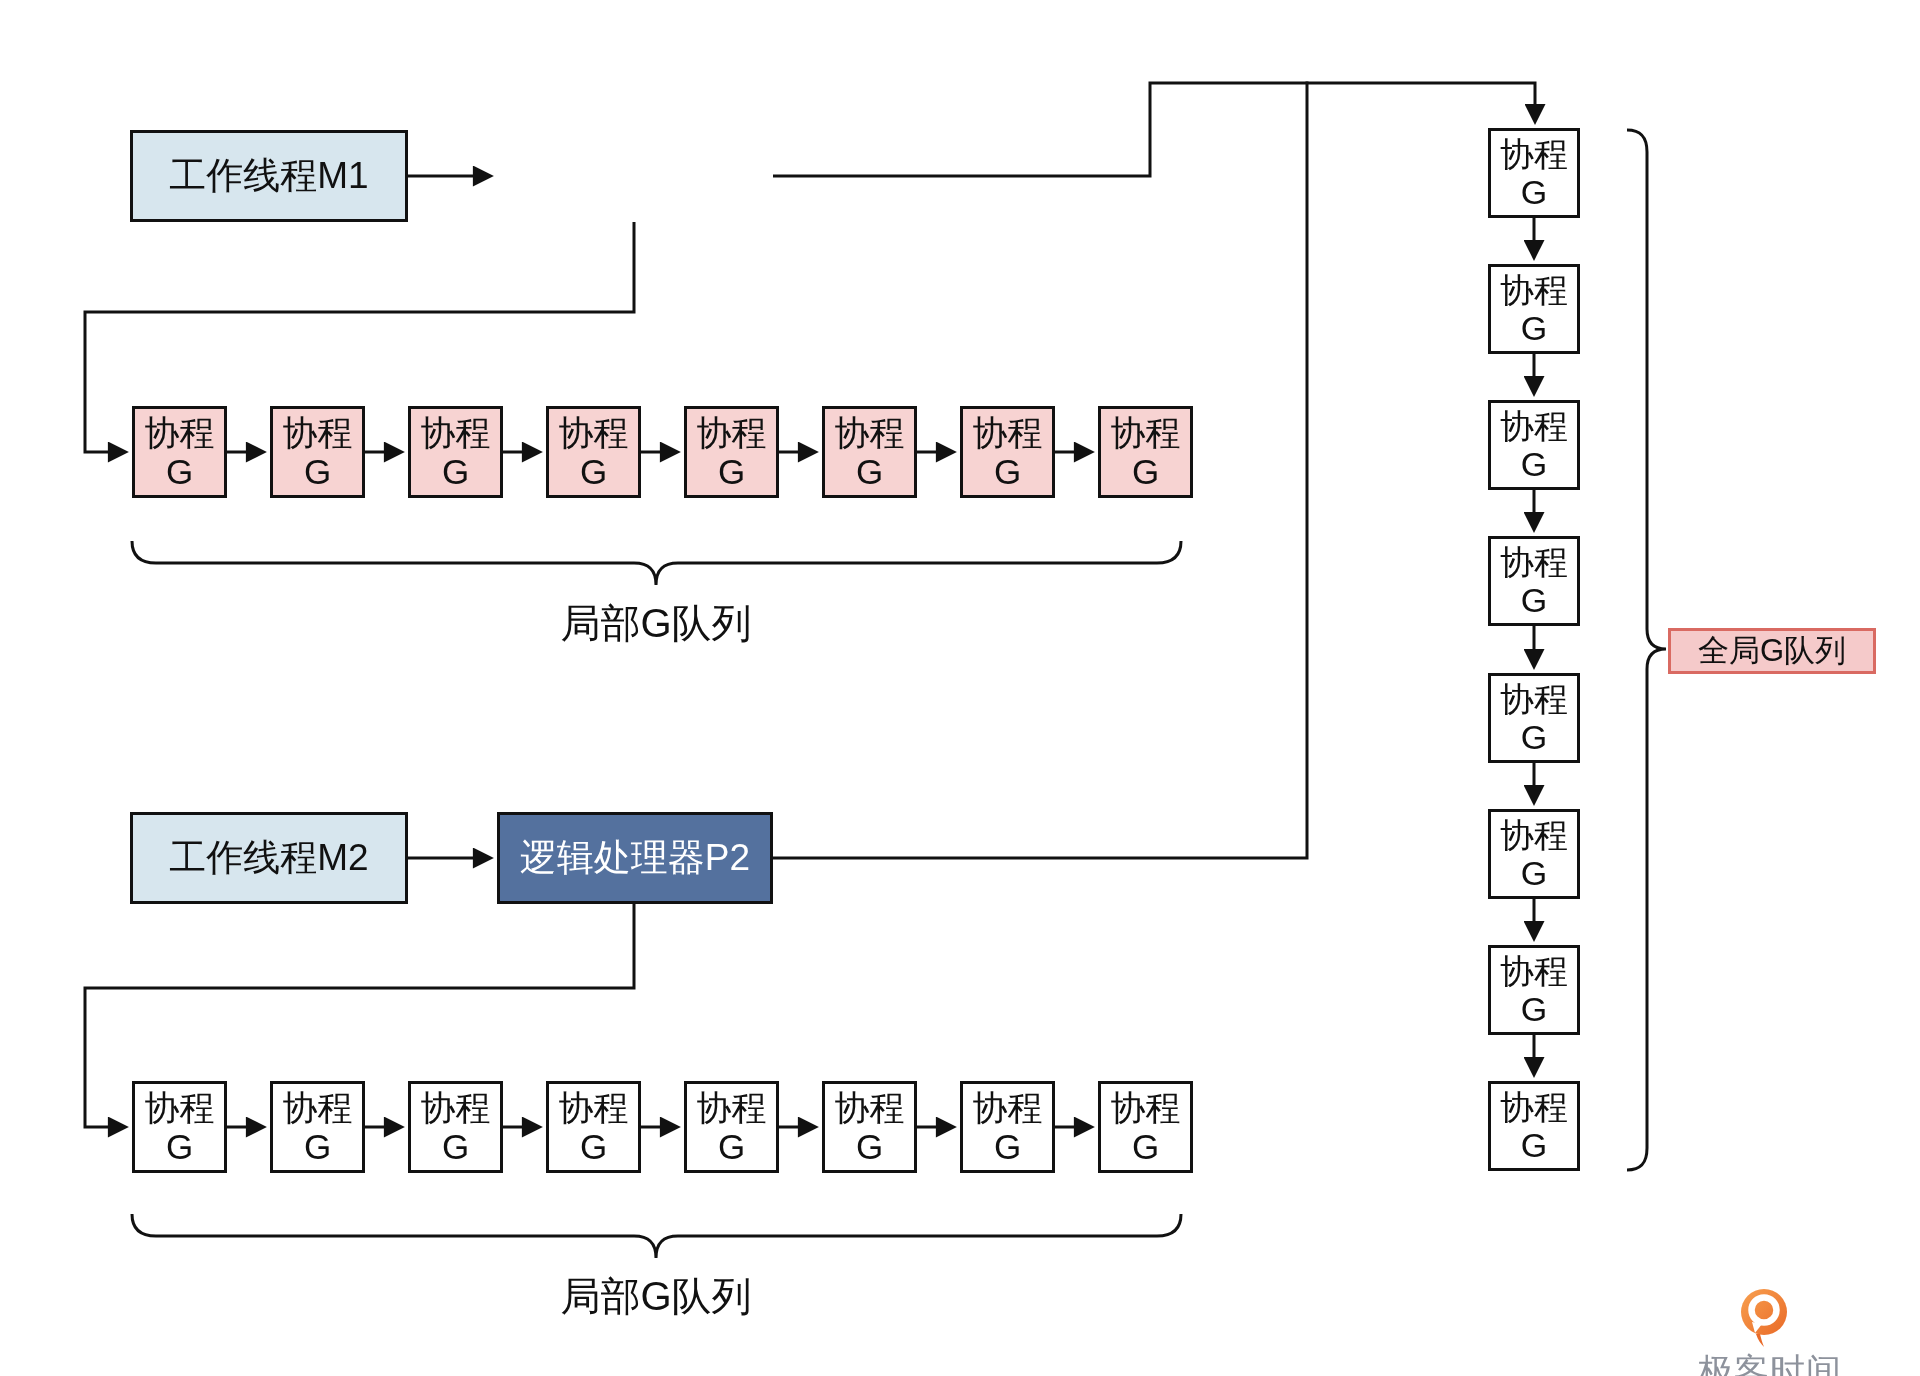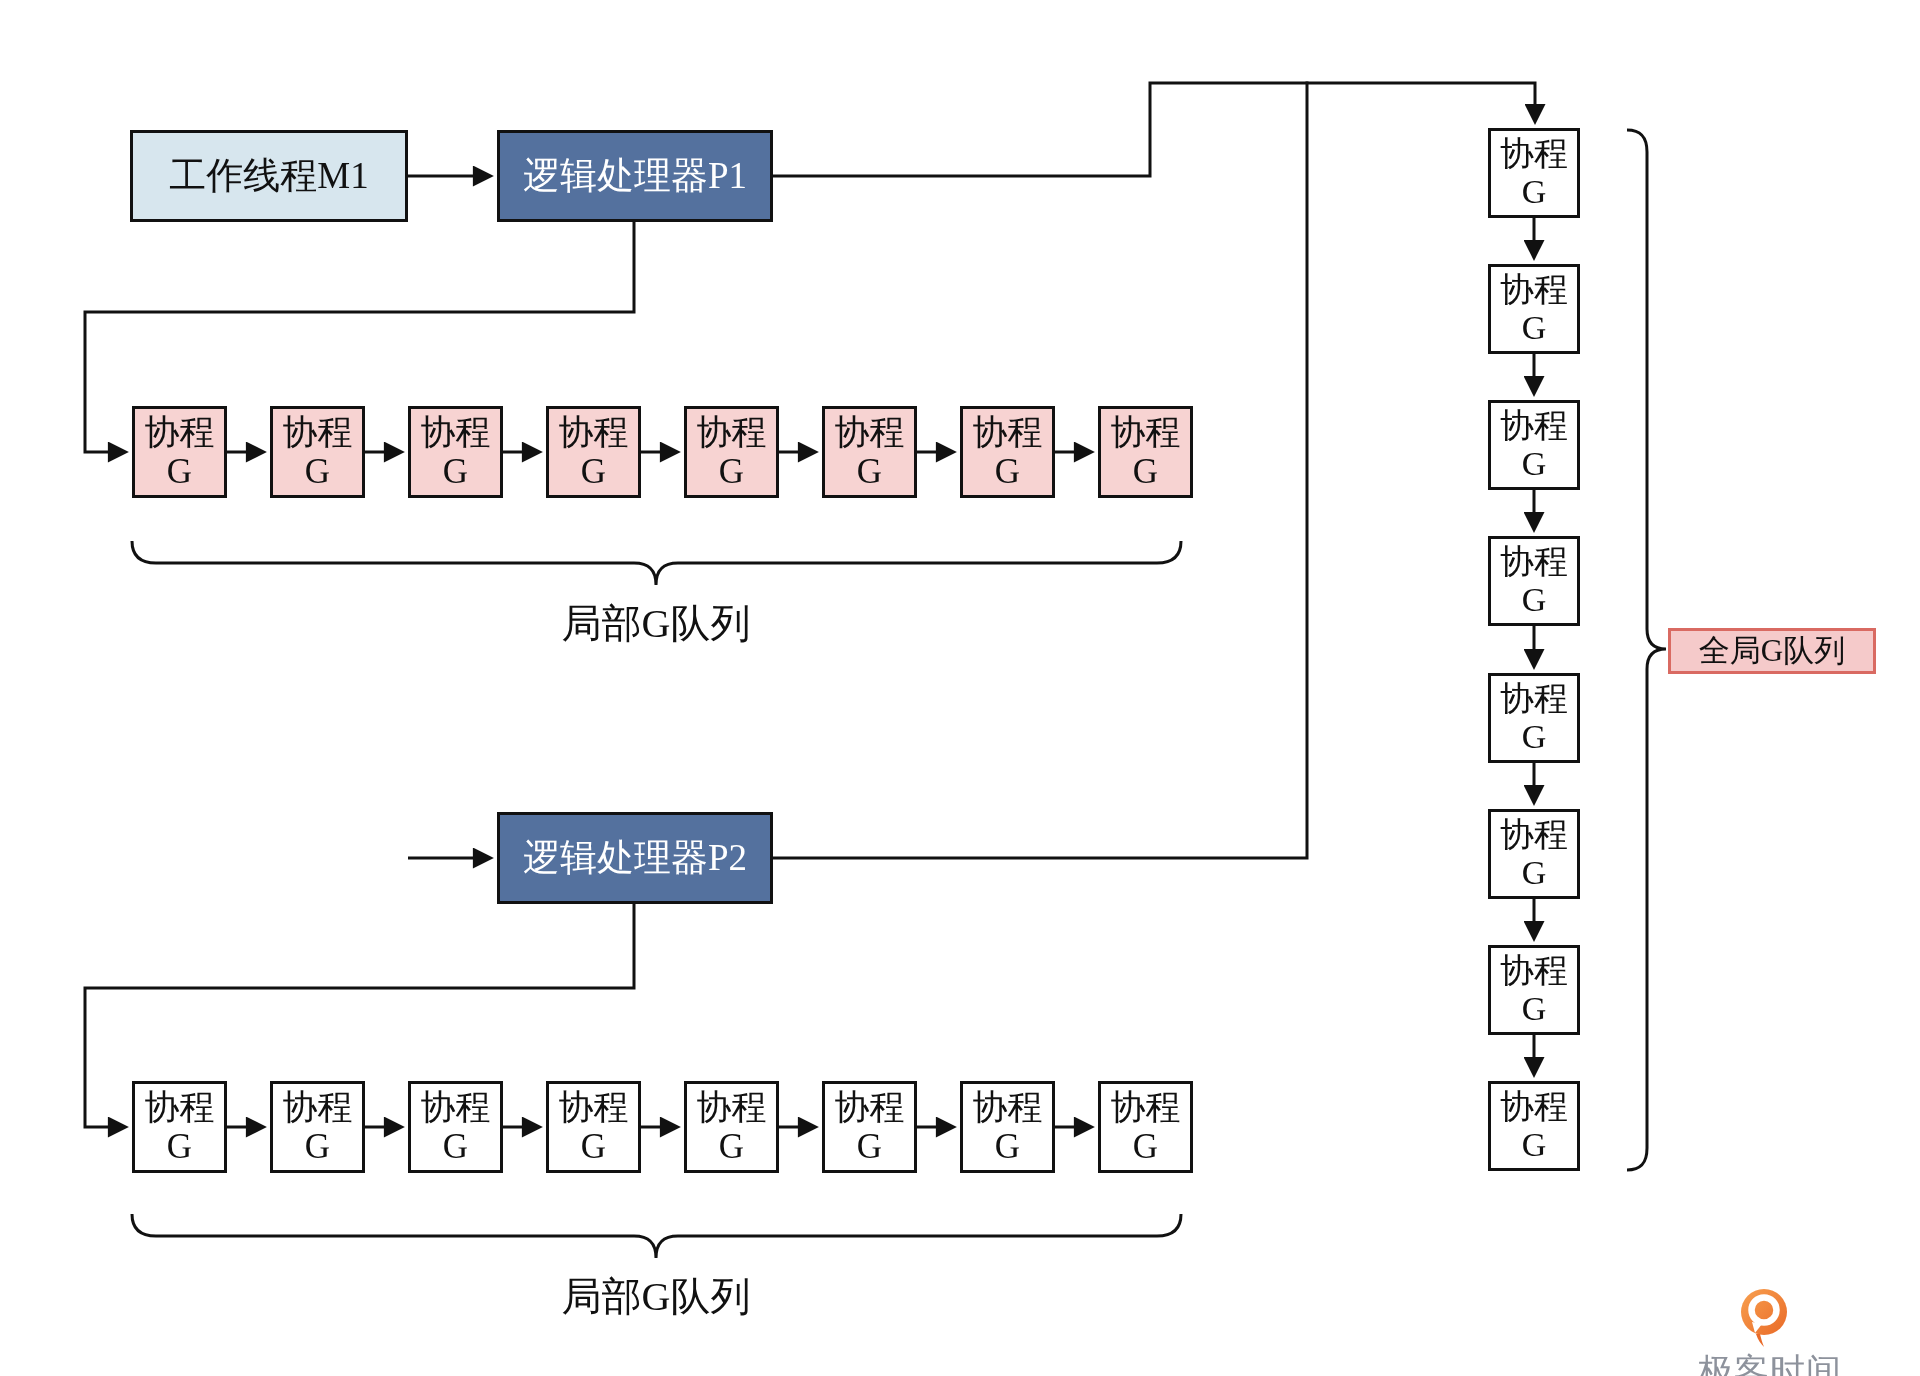--- a/index.html
+++ b/index.html
@@ -1,17 +1,17 @@
 <!DOCTYPE html>
 <html><head>
 <meta charset="utf-8">
 <style>
   html,body{margin:0;padding:0;background:#ffffff;}
   #stage{position:relative;width:1920px;height:1376px;background:#ffffff;overflow:hidden;
-         font-family:Liberation Serif, serif;color:#111;border-radius:16px;}
+         font-family:Liberation Sans, sans-serif;color:#111;border-radius:16px;}
   svg.wires{position:absolute;left:0;top:0;width:1920px;height:1376px;}
   .wire{fill:none;stroke:#111111;stroke-width:3;}
   .node{position:absolute;display:flex;align-items:center;justify-content:center;
         border:3px solid #111111;box-sizing:border-box;text-align:center;}
   .mbox{width:278px;height:92px;background:#d7e6ee;font-size:37px;}
   .pbox{width:276px;height:92px;background:#54719e;color:#ffffff;font-size:37px;}
   .gbox{width:95px;height:92px;background:#f7d3d2;font-size:35px;line-height:1.12;
         flex-direction:column;}
   .gbox.white{background:#ffffff;}
   .gqbox{width:92px;height:90px;background:#ffffff;font-size:34px;line-height:1.12;
@@ -74,22 +74,22 @@
     <path class="wire" d="M132 541 C132 556 140 563 156 563 L634 563 C649 563 656 570 656 585 C656 570 663 563 678 563 L1157 563 C1173 563 1181 556 1181 541"></path>
 
     <path class="wire" d="M132 1214 C132 1229 140 1236 156 1236 L634 1236 C649 1236 656 1243 656 1258 C656 1243 663 1236 678 1236 L1157 1236 C1173 1236 1181 1229 1181 1214"></path>
 
     <path class="wire" d="M1627 130 C1641 130 1647 137 1647 152 L1647 629 C1647 642 1653 649 1666 649 C1653 649 1647 656 1647 669 L1647 1148 C1647 1163 1641 1170 1627 1170"></path>
   </svg>
 
   <div class="node mbox" style="left:130px;top:130px">
     <span>工作线程M1</span>
   </div>
-  <div class="node pbox" style="left:497px;top:130px">
-    <span>逻辑处理器P1</span>
+  <div class="node mbox" style="left:130px;top:812px">
+    <span>工作线程M2</span>
   </div>
   <div class="node pbox" style="left:497px;top:812px">
     <span>逻辑处理器P2</span>
   </div>
 
   <div class="node gbox" style="left:132px;top:406px">
       <span>协程</span>
       <span>G</span>
     </div>
   <div class="node gbox" style="left:270px;top:406px">

